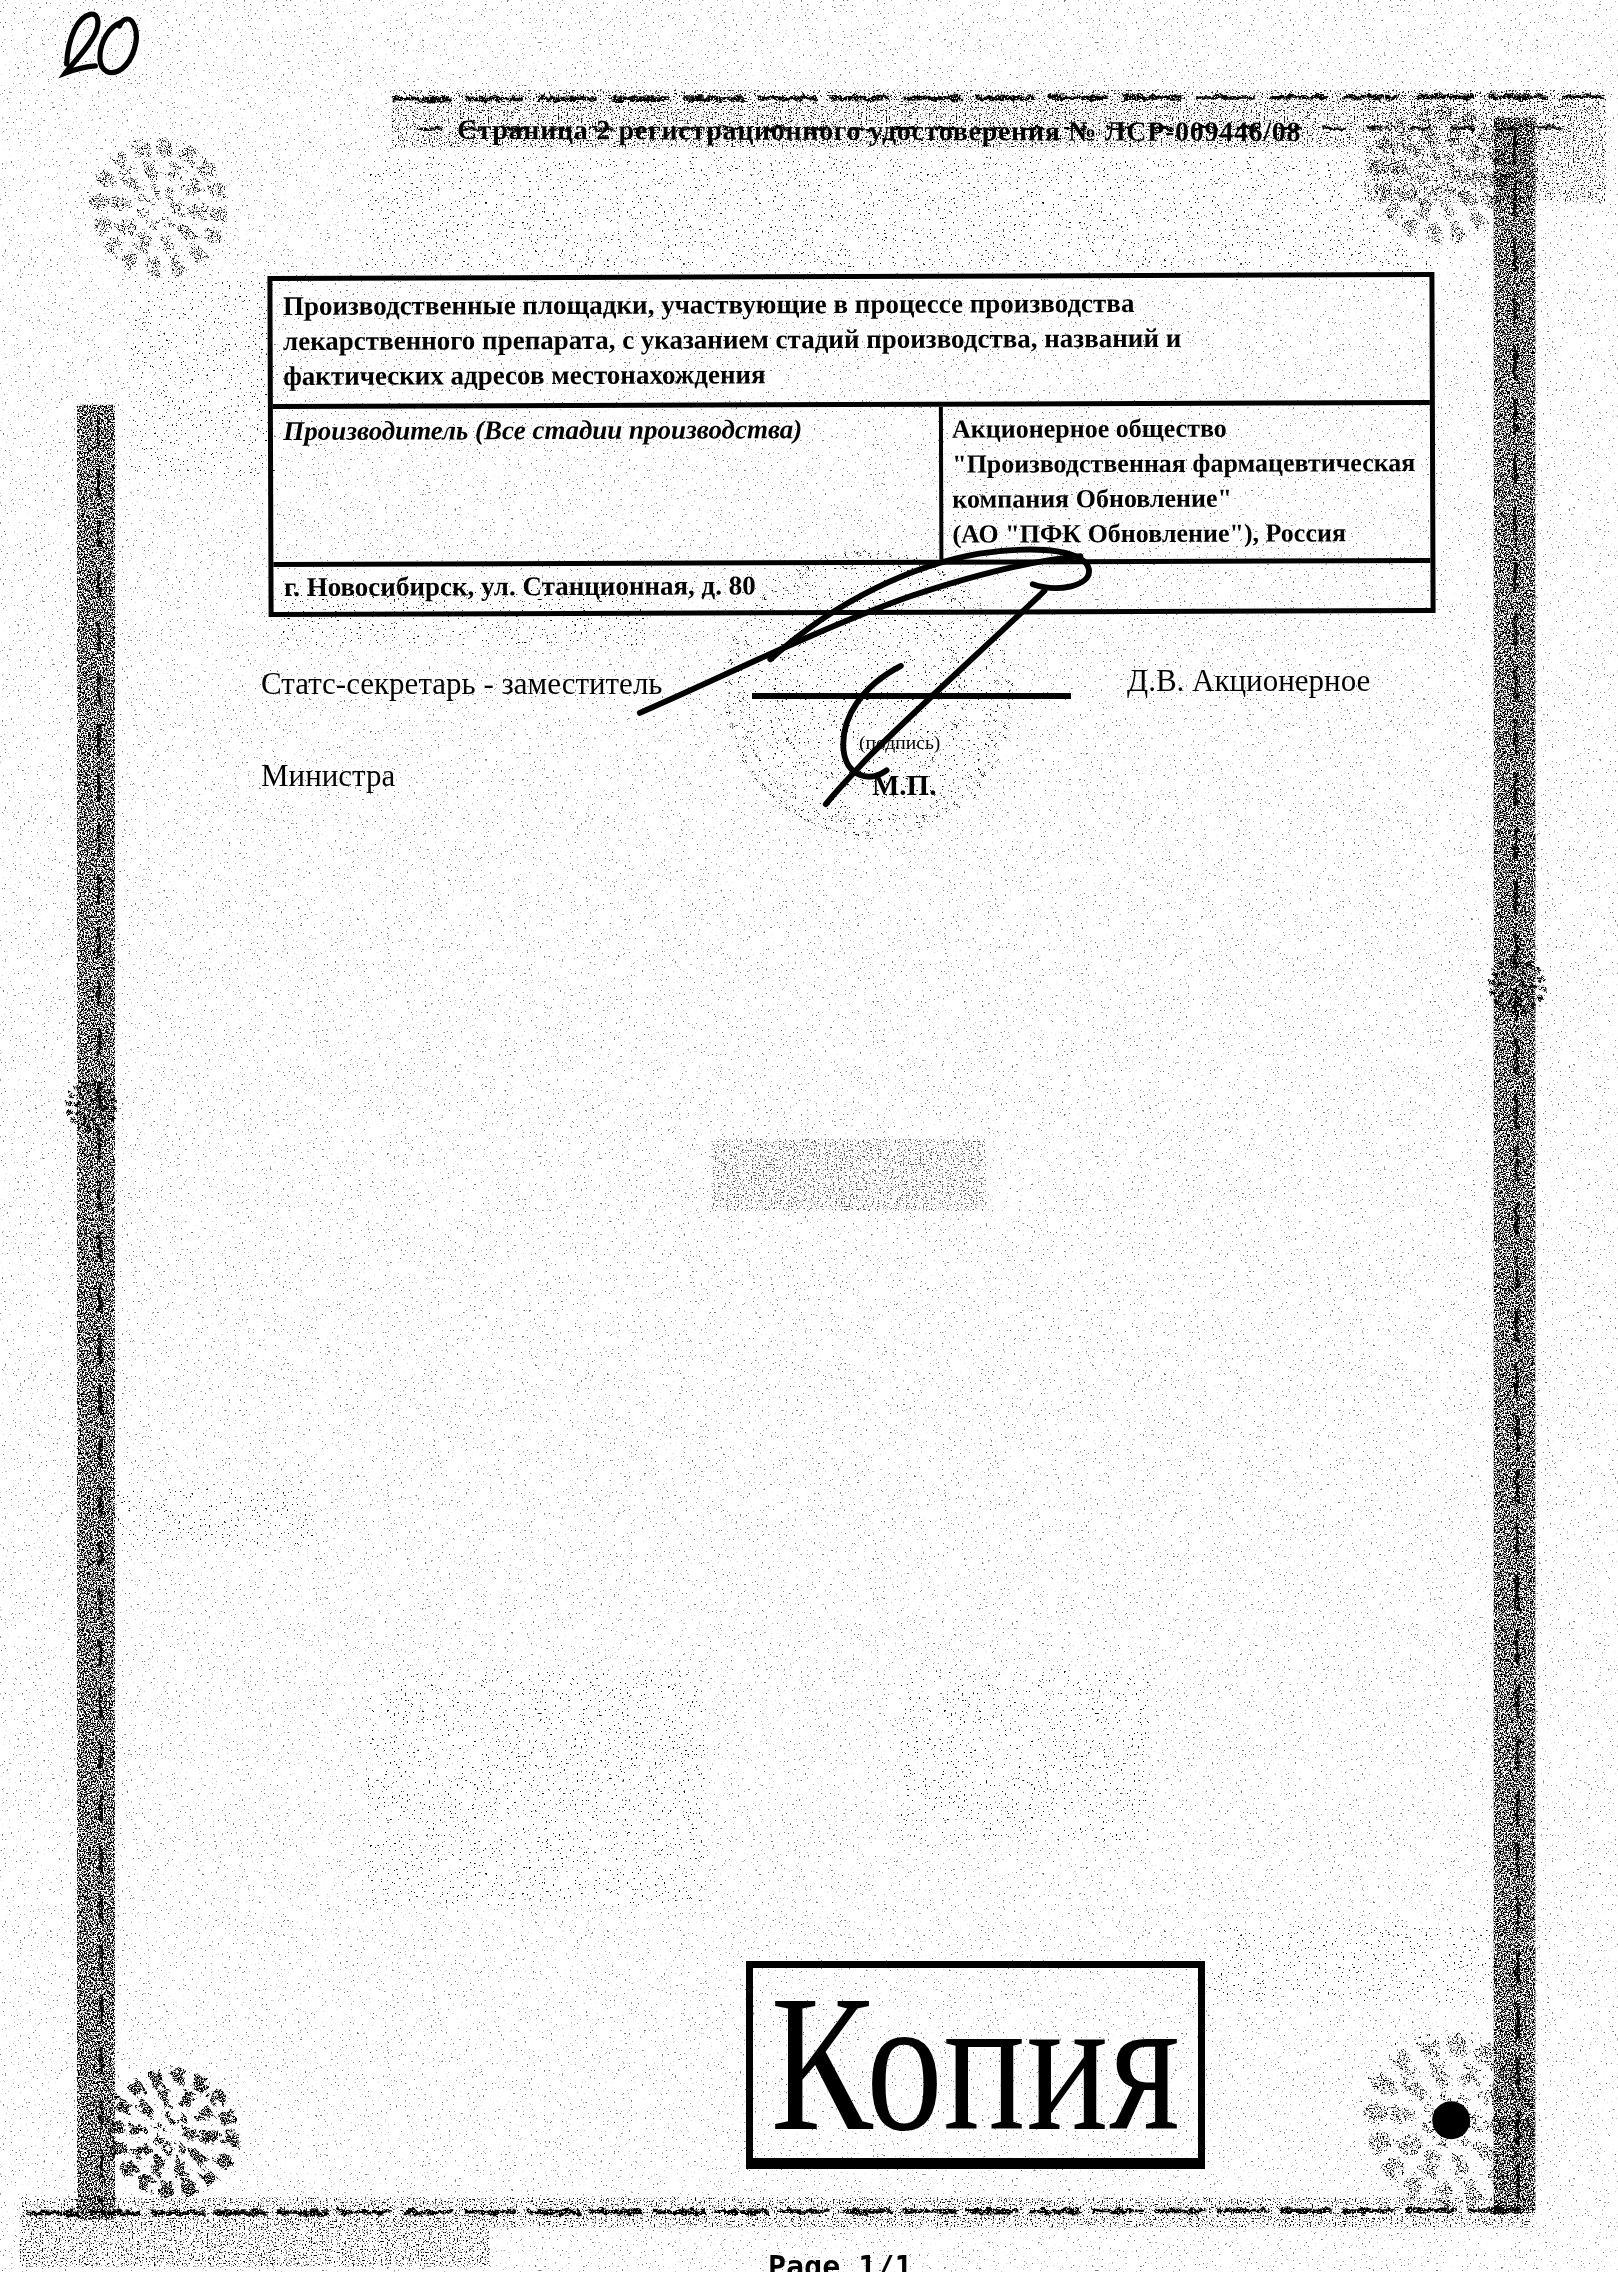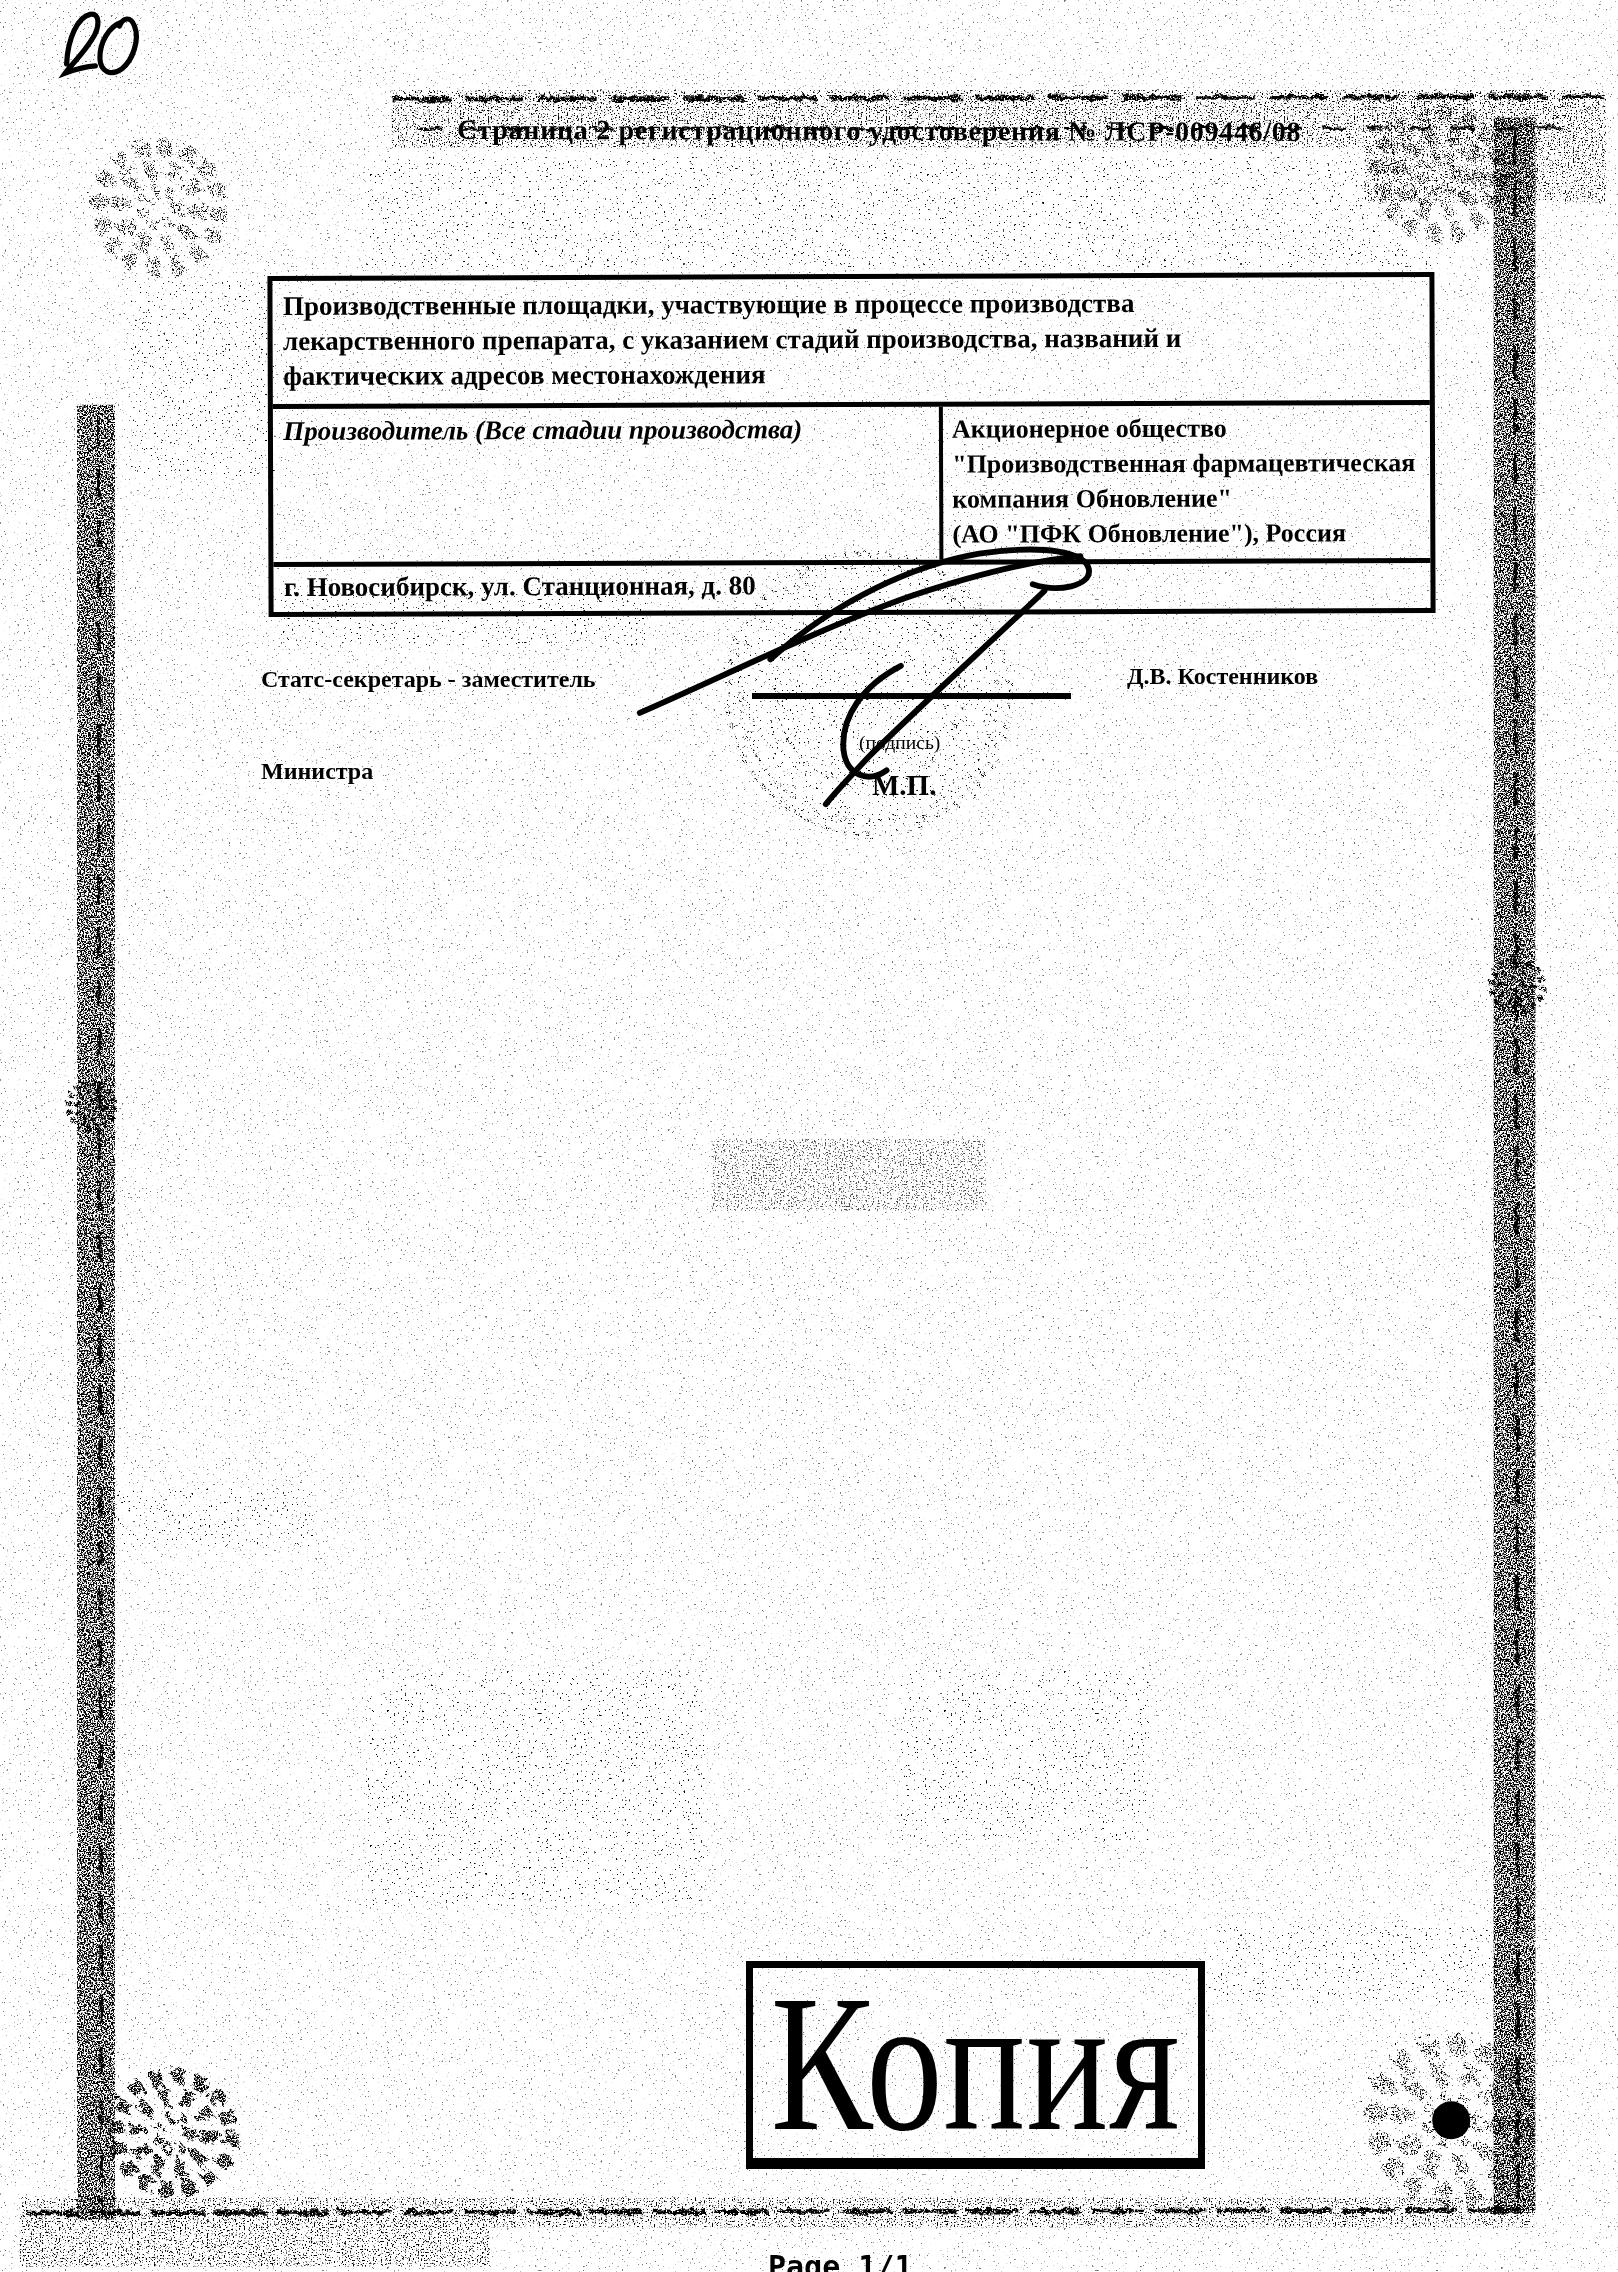--- a/index.html
+++ b/index.html
@@ -23,21 +23,21 @@
   .t-mid{display:flex;border-bottom:5.2px solid #000;min-height:133px;}
   .t-left{
     width:666px;box-sizing:border-box;padding:6.5px 10.4px;
     font-style:italic;font-weight:bold;font-size:27px;
   }
   .t-right{
     flex:1;border-left:4.6px solid #000;padding:5.2px 9.1px 7.8px;
     font-weight:bold;font-size:26px;line-height:35px;
   }
   .t-addr{padding:5.2px 10.4px 9.1px;font-weight:bold;font-size:27px;}
-  .sig-title,.sig-name{position:absolute;font-size:24px;font-weight:bold;z-index:2;white-space:nowrap;}
+  .sig-title,.sig-name{position:absolute;font-size:31px;font-weight:normal;z-index:2;white-space:nowrap;}
   .sig-title.l1{left:261px;top:666px;}
   .sig-title.l2{left:261px;top:715px;margin-top:43px;}
   .sig-name{left:1127px;top:663px;}
   .sig-line{position:absolute;left:752px;top:693px;width:319px;height:5.9px;background:#000;z-index:2;}
   .sig-caption{position:absolute;left:859px;top:732px;font-size:19.6px;z-index:2;}
   .sig-mp{position:absolute;left:872px;top:769px;font-size:29px;font-weight:bold;z-index:2;}
   .kopiya{
     position:absolute;left:746px;top:1961px;width:459px;height:208px;box-sizing:border-box;
     border:7.8px solid #000;border-bottom-width:11px;display:flex;align-items:center;
     justify-content:center;z-index:2;background:transparent;
@@ -70,21 +70,21 @@
       </div>
     </div>
     <div class="t-addr">г. Новосибирск, ул. Станционная, д. 80</div>
   </div>
 
   <div class="sig-title l1">Статс-секретарь - заместитель</div>
   <div class="sig-title l2">Министра</div>
   <div class="sig-line"></div>
   <div class="sig-caption">(подпись)</div>
   <div class="sig-mp">М.П.</div>
-  <div class="sig-name">Д.В. Костенников</div>
+  <div class="sig-name">Д.В. Акционерное</div>
 
   <div class="kopiya">
     <span class="kopiya-text">Копия</span>
   </div>
 
   <div class="footer-page">Page 1/1</div>
 
   <svg class="noise-layer" viewBox="0 0 2480 3482" width="1619" height="2273" xmlns="http://www.w3.org/2000/svg">
     <defs>
       <filter id="nDense" x="-5%" y="-5%" width="110%" height="110%">

